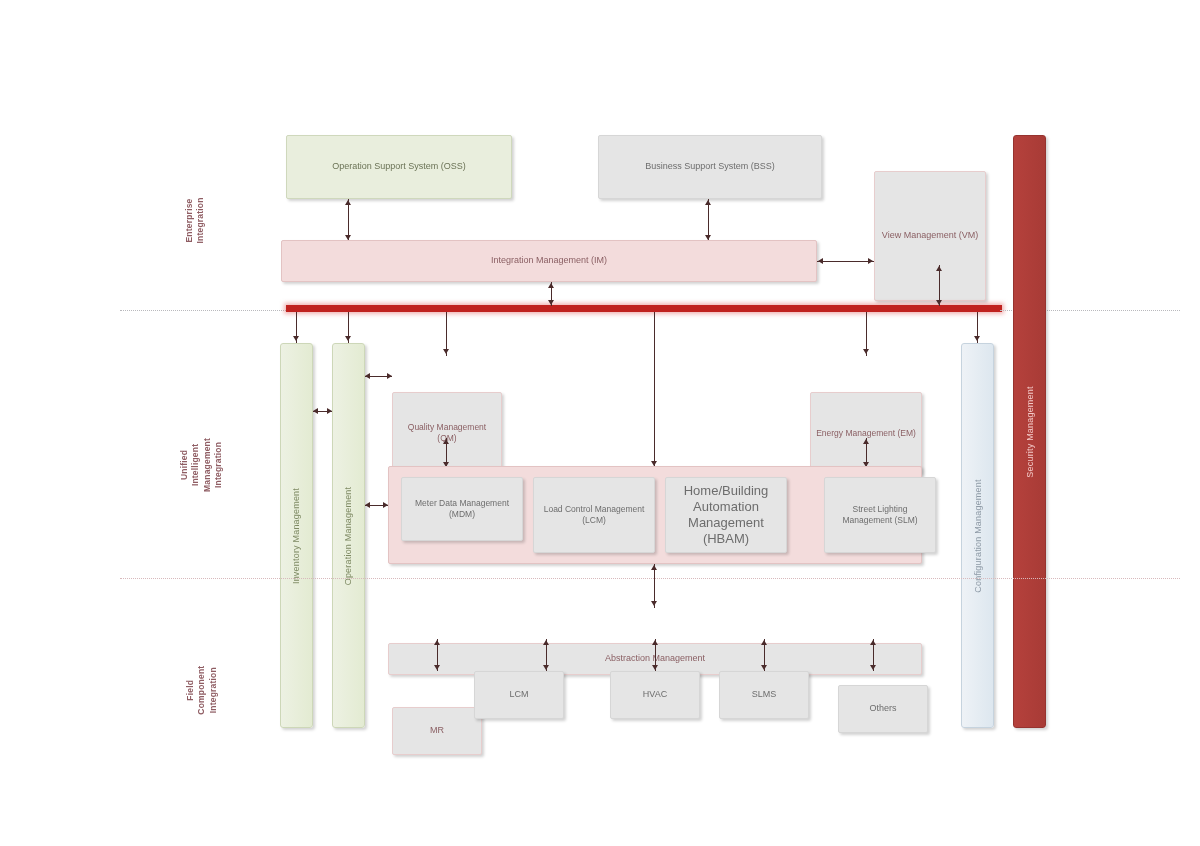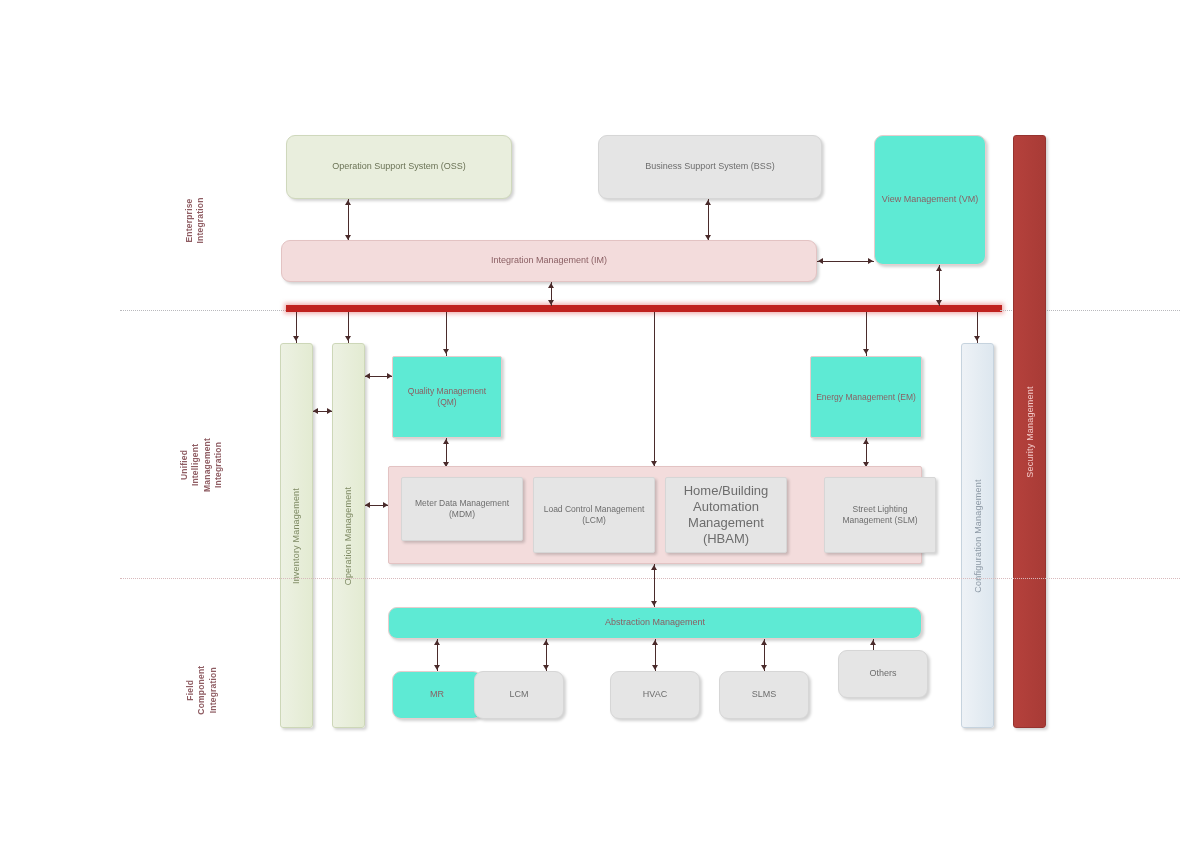--- a/index.html
+++ b/index.html
@@ -10,21 +10,21 @@
 
   
   .box{position:absolute;box-sizing:border-box;display:flex;align-items:center;
        justify-content:center;text-align:center;line-height:1.25;
        border:1px solid #c9c9c9;border-radius:2px;
        box-shadow:2px 2px 3px rgba(0,0,0,0.18);}
   .box span{display:block;width:100%;padding:0 4px;}
 
   .green{background:#e9eedd;border-color:#cfd8bc;color:#6b7356;}
   .pink {background:#f3dcdc;border-color:#e3c3c3;color:#8a5f63;}
-  .pinklight{background:#5eead4;border-color:#e7cdcd;color:#8a5f63;}
+  .pinklight{background:#e5e5e5;border-color:#e7cdcd;color:#8a5f63;margin-top:36px;}
   .white{background:#e5e5e5;border-color:#d6d6d6;color:#6d6d6d;}
 
   
   .vbar{position:absolute;box-sizing:border-box;border-radius:3px;
         border:1px solid #ccc;box-shadow:2px 2px 3px rgba(0,0,0,0.18);
         display:flex;align-items:center;justify-content:center;overflow:hidden;}
   .vbar .vtxt{display:block;white-space:nowrap;transform:rotate(-90deg);
               transform-origin:center center;font-size:9px;letter-spacing:.2px;}
 
   .vgreen{background:linear-gradient(90deg,#edf1e3,#e3ebd2);border-color:#cdd7b8;color:#7e8a63;}
@@ -49,21 +49,21 @@
             border-right:5px solid #4a2b2b;}
   .arr.right{border-top:3px solid transparent;border-bottom:3px solid transparent;
              border-left:5px solid #4a2b2b;}
 
   
   #bus{position:absolute;background:#c0221f;box-shadow:0 0 4px 2px rgba(230,120,120,.55);}
   .dotted{position:absolute;height:0;border-top:1px dotted #b9b9bd;}
   .dotted.pinkd{border-top:1px dotted #d8b9bc;}
 
   
-  .fs9{font-size:9px;border-radius:9px;}
+  .fs9{font-size:9px;}
   .fs85{font-size:8.5px;}
   .fs8{font-size:13px;}
 </style>
 </head>
 <body>
 
 <div id="canvas">
 
   <div class="slabel" style="left:182px;top:130px;width:26px;height:180px;">
     <span style="width:178px;">Enterprise Integration</span>
@@ -236,17 +236,17 @@
   </div>
 
   <div class="box white fs9" style="left:610px;top:671px;width:90px;height:48px;">
     <span>HVAC</span>
   </div>
 
   <div class="box white fs9" style="left:719px;top:671px;width:90px;height:48px;">
     <span>SLMS</span>
   </div>
 
-  <div class="box white fs9" style="left:838px;top:650px;width:90px;height:48px;justify-content:center;">
+  <div class="box white fs9" style="left:838px;top:685px;width:90px;height:48px;justify-content:center;">
     <span>Others</span>
   </div>
 
 </div>
 
 </body></html>

